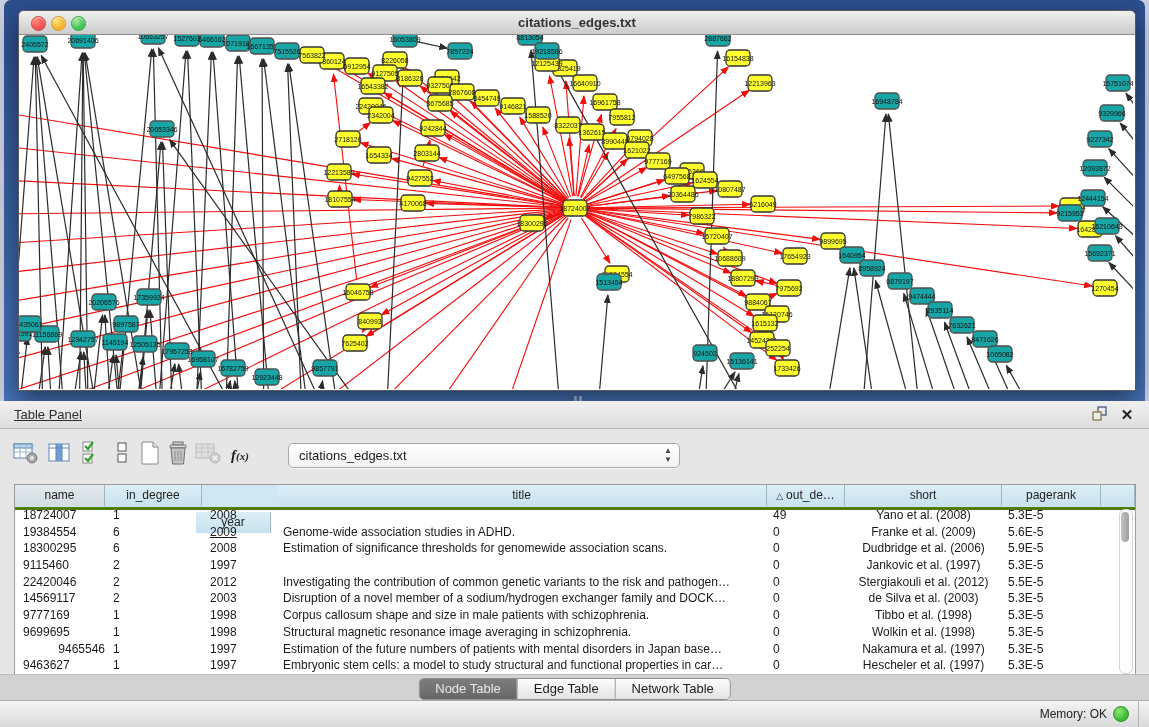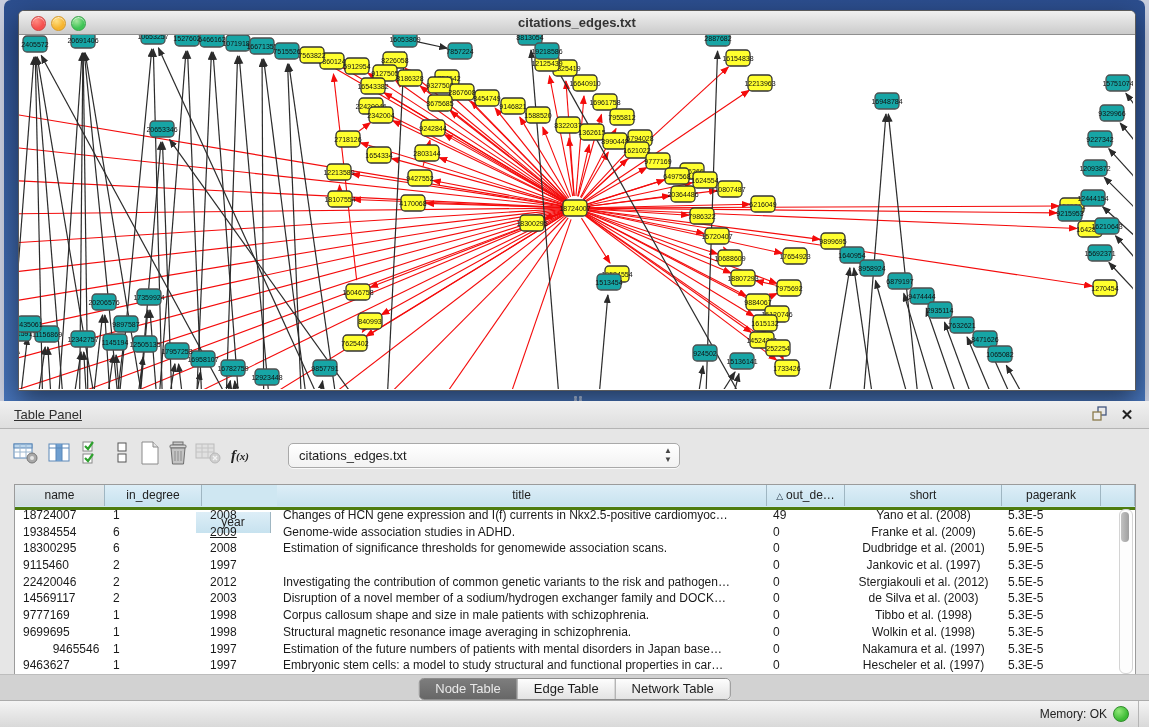--- a/index.html
+++ b/index.html
@@ -572,41 +572,40 @@
           <div class="th" style="left: 752px; width: 77px;"><span class="sort">△</span><span>out_de…</span></div>
           <div class="th" style="left: 830px; width: 156px;"><span>short</span></div>
           <div class="th" style="left: 987px; width: 98px;"><span>pagerank</span></div>
           <div class="th" style="left: 1086px; width: 33px;"></div>
         </div>
       <div class="rows" id="rows">
           <div class="tr">
             <div class="td" style="left: 0px; width: 82px; text-align: left; padding-left: 8px;">18724007</div>
             <div class="td" style="left: 90px; width: 89px; text-align: left; padding-left: 8px;">1</div>
             <div class="td" style="left: 187px; width: 67px; text-align: left; padding-left: 8px;">2008</div>
-            <div class="td" style="left: 262px; width: 484px; text-align: left; padding-left: 6px;">Changes of HCN gene expression and I(f) currents in Nkx2.5-positive cardiomyoc…</div>
             <div class="td" style="left: 752px; width: 72px; text-align: left; padding-left: 6px;">49</div>
             <div class="td" style="left: 830px; width: 157px; text-align: center; padding-left: 0px;">Yano et al. (2008)</div>
             <div class="td" style="left: 987px; width: 93px; text-align: left; padding-left: 6px;">5.3E-5</div>
           </div>
           <div class="tr">
             <div class="td" style="left: 0px; width: 82px; text-align: left; padding-left: 8px;">19384554</div>
             <div class="td" style="left: 90px; width: 89px; text-align: left; padding-left: 8px;">6</div>
             <div class="td" style="left: 187px; width: 67px; text-align: left; padding-left: 8px; text-decoration: underline;">2009</div>
             <div class="td" style="left: 262px; width: 484px; text-align: left; padding-left: 6px;">Genome-wide association studies in ADHD.</div>
             <div class="td" style="left: 752px; width: 72px; text-align: left; padding-left: 6px;">0</div>
             <div class="td" style="left: 830px; width: 157px; text-align: center; padding-left: 0px;">Franke et al. (2009)</div>
             <div class="td" style="left: 987px; width: 93px; text-align: left; padding-left: 6px;">5.6E-5</div>
           </div>
           <div class="tr">
             <div class="td" style="left: 0px; width: 82px; text-align: left; padding-left: 8px;">18300295</div>
             <div class="td" style="left: 90px; width: 89px; text-align: left; padding-left: 8px;">6</div>
             <div class="td" style="left: 187px; width: 67px; text-align: left; padding-left: 8px;">2008</div>
             <div class="td" style="left: 262px; width: 484px; text-align: left; padding-left: 6px;">Estimation of significance thresholds for genomewide association scans.</div>
             <div class="td" style="left: 752px; width: 72px; text-align: left; padding-left: 6px;">0</div>
-            <div class="td" style="left: 830px; width: 157px; text-align: center; padding-left: 0px;">Dudbridge et al. (2001)</div>
+            <div class="td" style="left: 830px; width: 157px; text-align: center; padding-left: 0px;">Dudbridge et al. (2006)</div>
             <div class="td" style="left: 987px; width: 93px; text-align: left; padding-left: 6px;">5.9E-5</div>
           </div>
           <div class="tr">
             <div class="td" style="left: 0px; width: 82px; text-align: left; padding-left: 8px;">9115460</div>
             <div class="td" style="left: 90px; width: 89px; text-align: left; padding-left: 8px;">2</div>
             <div class="td" style="left: 187px; width: 67px; text-align: left; padding-left: 8px;">1997</div>
             <div class="td" style="left: 752px; width: 72px; text-align: left; padding-left: 6px;">0</div>
             <div class="td" style="left: 830px; width: 157px; text-align: center; padding-left: 0px;">Jankovic et al. (1997)</div>
             <div class="td" style="left: 987px; width: 93px; text-align: left; padding-left: 6px;">5.3E-5</div>
           </div>
@@ -640,21 +639,21 @@
           <div class="tr">
             <div class="td" style="left: 0px; width: 82px; text-align: left; padding-left: 8px;">9699695</div>
             <div class="td" style="left: 90px; width: 89px; text-align: left; padding-left: 8px;">1</div>
             <div class="td" style="left: 187px; width: 67px; text-align: left; padding-left: 8px;">1998</div>
             <div class="td" style="left: 262px; width: 484px; text-align: left; padding-left: 6px;">Structural magnetic resonance image averaging in schizophrenia.</div>
             <div class="td" style="left: 752px; width: 72px; text-align: left; padding-left: 6px;">0</div>
             <div class="td" style="left: 830px; width: 157px; text-align: center; padding-left: 0px;">Wolkin et al. (1998)</div>
             <div class="td" style="left: 987px; width: 93px; text-align: left; padding-left: 6px;">5.3E-5</div>
           </div>
           <div class="tr">
-            <div class="td" style="left: 0px; width: 82px; text-align: center; padding-left: 20px;">9465546</div>
+            <div class="td" style="left: 0px; width: 82px; text-align: right; padding-left: 8px;">9465546</div>
             <div class="td" style="left: 90px; width: 89px; text-align: left; padding-left: 8px;">1</div>
             <div class="td" style="left: 187px; width: 67px; text-align: left; padding-left: 8px;">1997</div>
             <div class="td" style="left: 262px; width: 484px; text-align: left; padding-left: 6px;">Estimation of the future numbers of patients with mental disorders in Japan base…</div>
             <div class="td" style="left: 752px; width: 72px; text-align: left; padding-left: 6px;">0</div>
             <div class="td" style="left: 830px; width: 157px; text-align: center; padding-left: 0px;">Nakamura et al. (1997)</div>
             <div class="td" style="left: 987px; width: 93px; text-align: left; padding-left: 6px;">5.3E-5</div>
           </div>
           <div class="tr">
             <div class="td" style="left: 0px; width: 82px; text-align: left; padding-left: 8px;">9463627</div>
             <div class="td" style="left: 90px; width: 89px; text-align: left; padding-left: 8px;">1</div>

